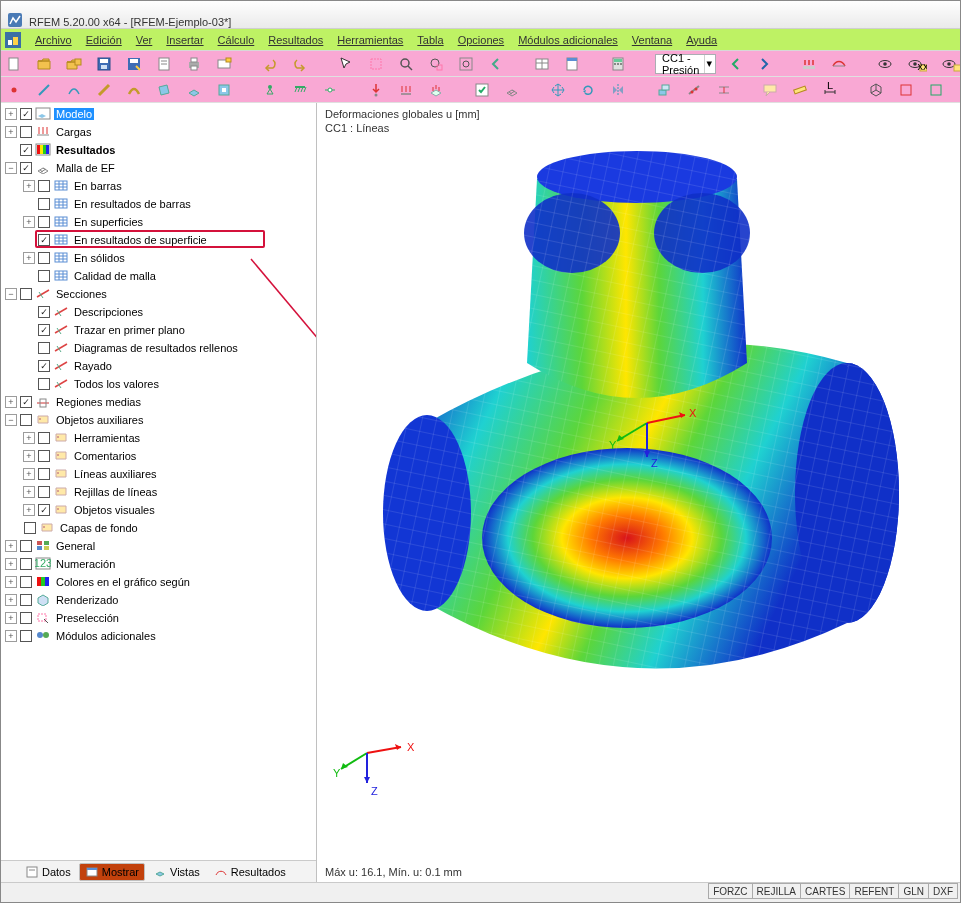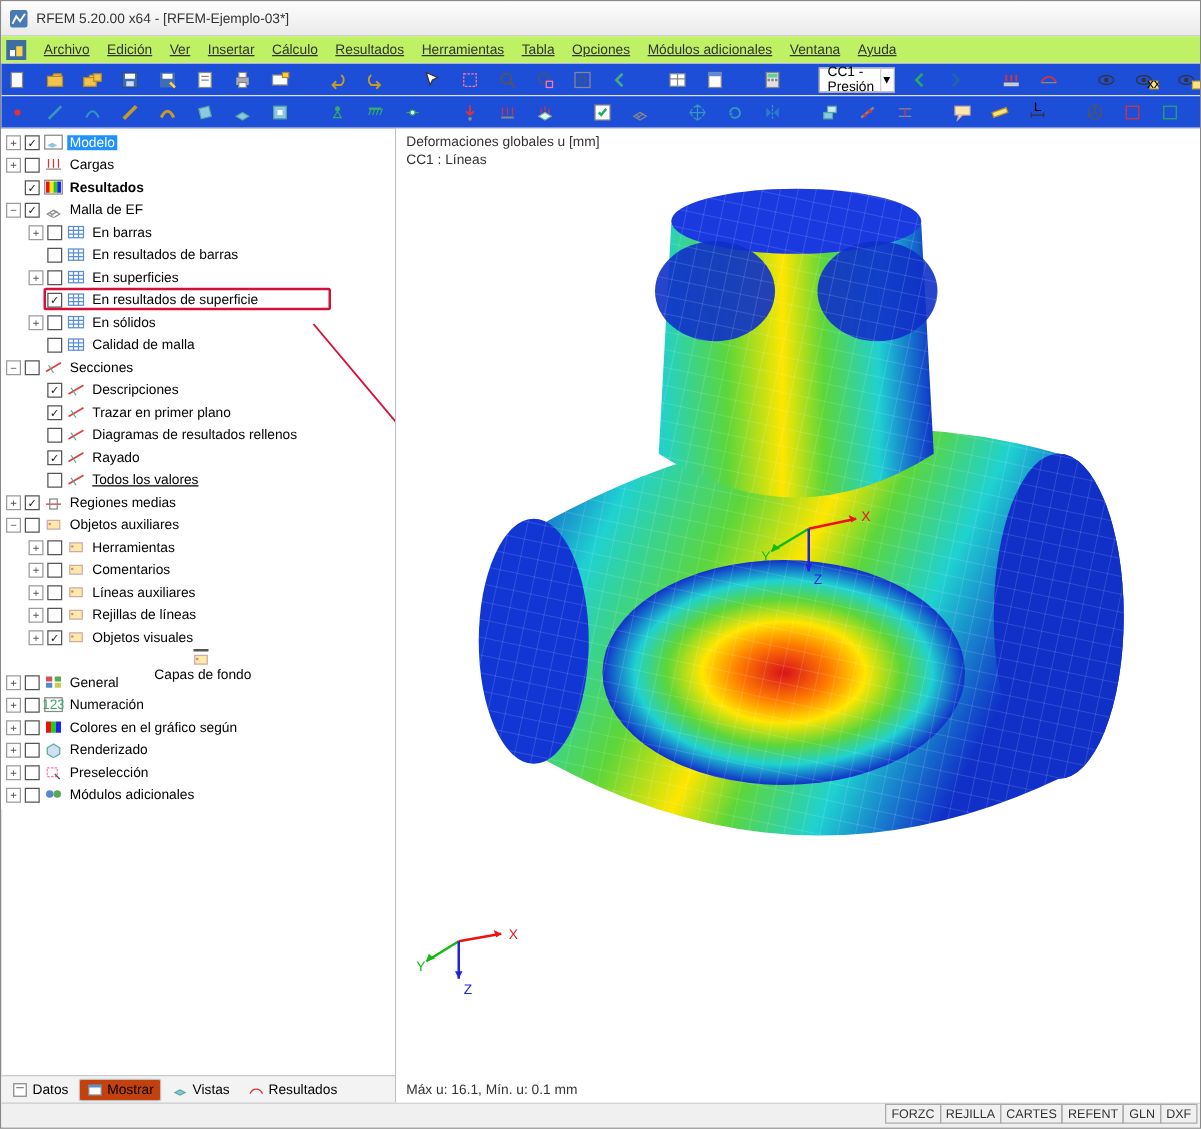--- a/index.html
+++ b/index.html
@@ -1,45 +1,45 @@
 <!DOCTYPE html>
 <html><head>
 <meta charset="utf-8">
 <style>
 *{box-sizing:border-box;margin:0;padding:0;font-family:"Segoe UI",Tahoma,sans-serif;font-size:11px;user-select:none}
 body{background:#fff;width:961px;height:903px;overflow:hidden;border:1px solid #888;display:flex;flex-direction:column}
-.titlebar{height:28px;background:linear-gradient(#fefefe,#eaeaea);display:flex;align-items:center;padding:0 6px;border-bottom:1px solid #cfcfcf}
+.titlebar{height:28px;background:linear-gradient(#fefefe,#eaeaea);display:flex;align-items:flex-end;padding:0 6px;border-bottom:1px solid #cfcfcf}
 .titlebar .app-icon{width:16px;height:16px;margin-right:6px}
 .titlebar .title{color:#333}
 .menubar{height:22px;background:#bef264;display:flex;align-items:center;padding:0 4px;border-bottom:1px solid #d8d8d8;gap:2px}
 .menubar .item{padding:2px 6px;color:#333;cursor:default}
 .menubar .u{text-decoration:underline}
 .mcorner{width:16px;height:16px;background:#3b6ea5;margin-right:6px;display:flex;align-items:center;justify-content:center}
 .mcorner svg{width:12px;height:12px}
-.toolbar{height:26px;background:#1d4ed8;border-bottom:1px solid #e0e0e0;display:flex;align-items:center;padding:0 4px;gap:12px;overflow:hidden}
+.toolbar{height:26px;background:#f9a8d4;border-bottom:1px solid #e0e0e0;display:flex;align-items:center;padding:0 4px;gap:12px;overflow:hidden}
 .tbtn{width:22px;height:22px;display:flex;align-items:center;justify-content:center;border:1px solid transparent;cursor:default}
 .sep{width:1px;height:18px;background:#ccc;margin:0 2px}
 .lc-combo{height:20px;width:206px;border:1px solid #abadb3;background:#fff;display:flex;align-items:center;padding:0 2px 0 6px;font-size:11px}
 .lc-combo .dd{width:14px;height:18px;border-left:1px solid #d0d0d0;display:flex;align-items:center;justify-content:center;margin-left:auto}
 .main{flex:1;display:flex;min-height:0}
 .navcol{width:316px;display:flex;flex-direction:column;border-right:1px solid #c0c0c0}
 .navhdr{height:22px;background:linear-gradient(#f7f7f7,#e6e6e6);border-bottom:1px solid #cacaca;display:flex;align-items:center;padding:0 6px;font-size:11px;color:#333}
 .navhdr .hbtn{margin-left:auto;display:flex;gap:3px}
 .navhdr .hbtn span{width:14px;height:14px;display:flex;align-items:center;justify-content:center;color:#555}
 .tree{flex:1;overflow:auto;background:#fff;padding:2px 0}
 .node{display:flex;align-items:center;height:18px;white-space:nowrap;cursor:default}
 .exp{width:12px;height:12px;border:1px solid #9c9c9c;background:#fff;display:flex;align-items:center;justify-content:center;font-size:9px;color:#555;line-height:1;margin-right:3px}
 .exp.blank{border:0}
 .chk{width:12px;height:12px;border:1px solid #555;background:#fff;margin-right:3px;display:flex;align-items:center;justify-content:center;font-size:9px;color:#222}
 .nic{width:16px;height:14px;margin-right:3px;display:flex;align-items:flex-start;justify-content:center}
 .lbl{padding:0 2px}
 .lbl.sel{background:#1e90ff;color:#fff}
 .lbl.bold{font-weight:700}
 .hl{position:absolute;border:2px solid #d4113b;border-radius:2px}
-.navtabs{height:22px;background:#f3f3f3;border-top:1px solid #cacaca;display:flex;align-items:center;padding:0 2px;gap:2px}
+.navtabs{height:22px;background:#f3f3f3;border-top:1px solid #cacaca;display:flex;align-items:center;padding:0 18px;gap:2px}
 .navtabs .tab{display:flex;align-items:center;gap:3px;padding:1px 5px;border:1px solid transparent;border-radius:2px;cursor:default}
 .navtabs .tab.active{background:#c2410c;border-color:#c0c0c0}
 .view{flex:1;display:flex;flex-direction:column;background:#fff;position:relative}
 .vinfo{position:absolute;top:4px;left:8px;font-size:11px;color:#333;line-height:14px}
 .vstat{position:absolute;bottom:4px;left:8px;font-size:11px;color:#333}
 .statusbar{height:20px;background:#f0f0f0;border-top:1px solid #cacaca;display:flex;align-items:flex-start;justify-content:flex-end;padding:0 2px;gap:0}
 .statusbar .cell{border:1px solid #aaa;padding:0 4px;height:16px;display:flex;align-items:center;font-size:10px;color:#333;margin-left:-1px}
 .treewrap{position:relative;flex:1;overflow:auto}
 svg{display:block}
 .axis{position:absolute}
@@ -673,21 +673,21 @@
             <span class="exp blank"></span>
             <span class="chk">✓</span>
             <span class="nic">
               <svg width="16" height="13">
                 <path d="M2 10L14 3" stroke="#d44" stroke-width="1.5"></path>
                 <path d="M4 5l4 6" stroke="#5a8"></path>
               </svg>
             </span>
             <span class="lbl">Rayado</span>
           </div>
-          <div class="node" style="padding-left: 22px; text-decoration: underline;">
+          <div class="node" style="padding-left: 22px;">
             <span class="exp blank"></span>
             <span class="chk"></span>
             <span class="nic">
               <svg width="16" height="13">
                 <path d="M2 10L14 3" stroke="#d44" stroke-width="1.5"></path>
                 <path d="M4 5l4 6" stroke="#5a8"></path>
               </svg>
             </span>
             <span class="lbl">Todos los valores</span>
           </div>
@@ -761,21 +761,21 @@
             <span class="exp">+</span>
             <span class="chk">✓</span>
             <span class="nic">
               <svg width="16" height="13">
                 <path d="M3 3h10v7H3z" fill="#ffe9a8" stroke="#caa"></path>
                 <circle cx="5" cy="6" r="1" fill="#c88"></circle>
               </svg>
             </span>
             <span class="lbl">Objetos visuales</span>
           </div>
-          <div class="node" style="padding-left: 8px; flex-direction: column;">
+          <div class="node" style="padding-left: 8px;">
             <span class="exp blank"></span>
             <span class="chk"></span>
             <span class="nic">
               <svg width="16" height="13">
                 <path d="M3 3h10v7H3z" fill="#ffe9a8" stroke="#caa"></path>
                 <circle cx="5" cy="6" r="1" fill="#c88"></circle>
               </svg>
             </span>
             <span class="lbl">Capas de fondo</span>
           </div>

